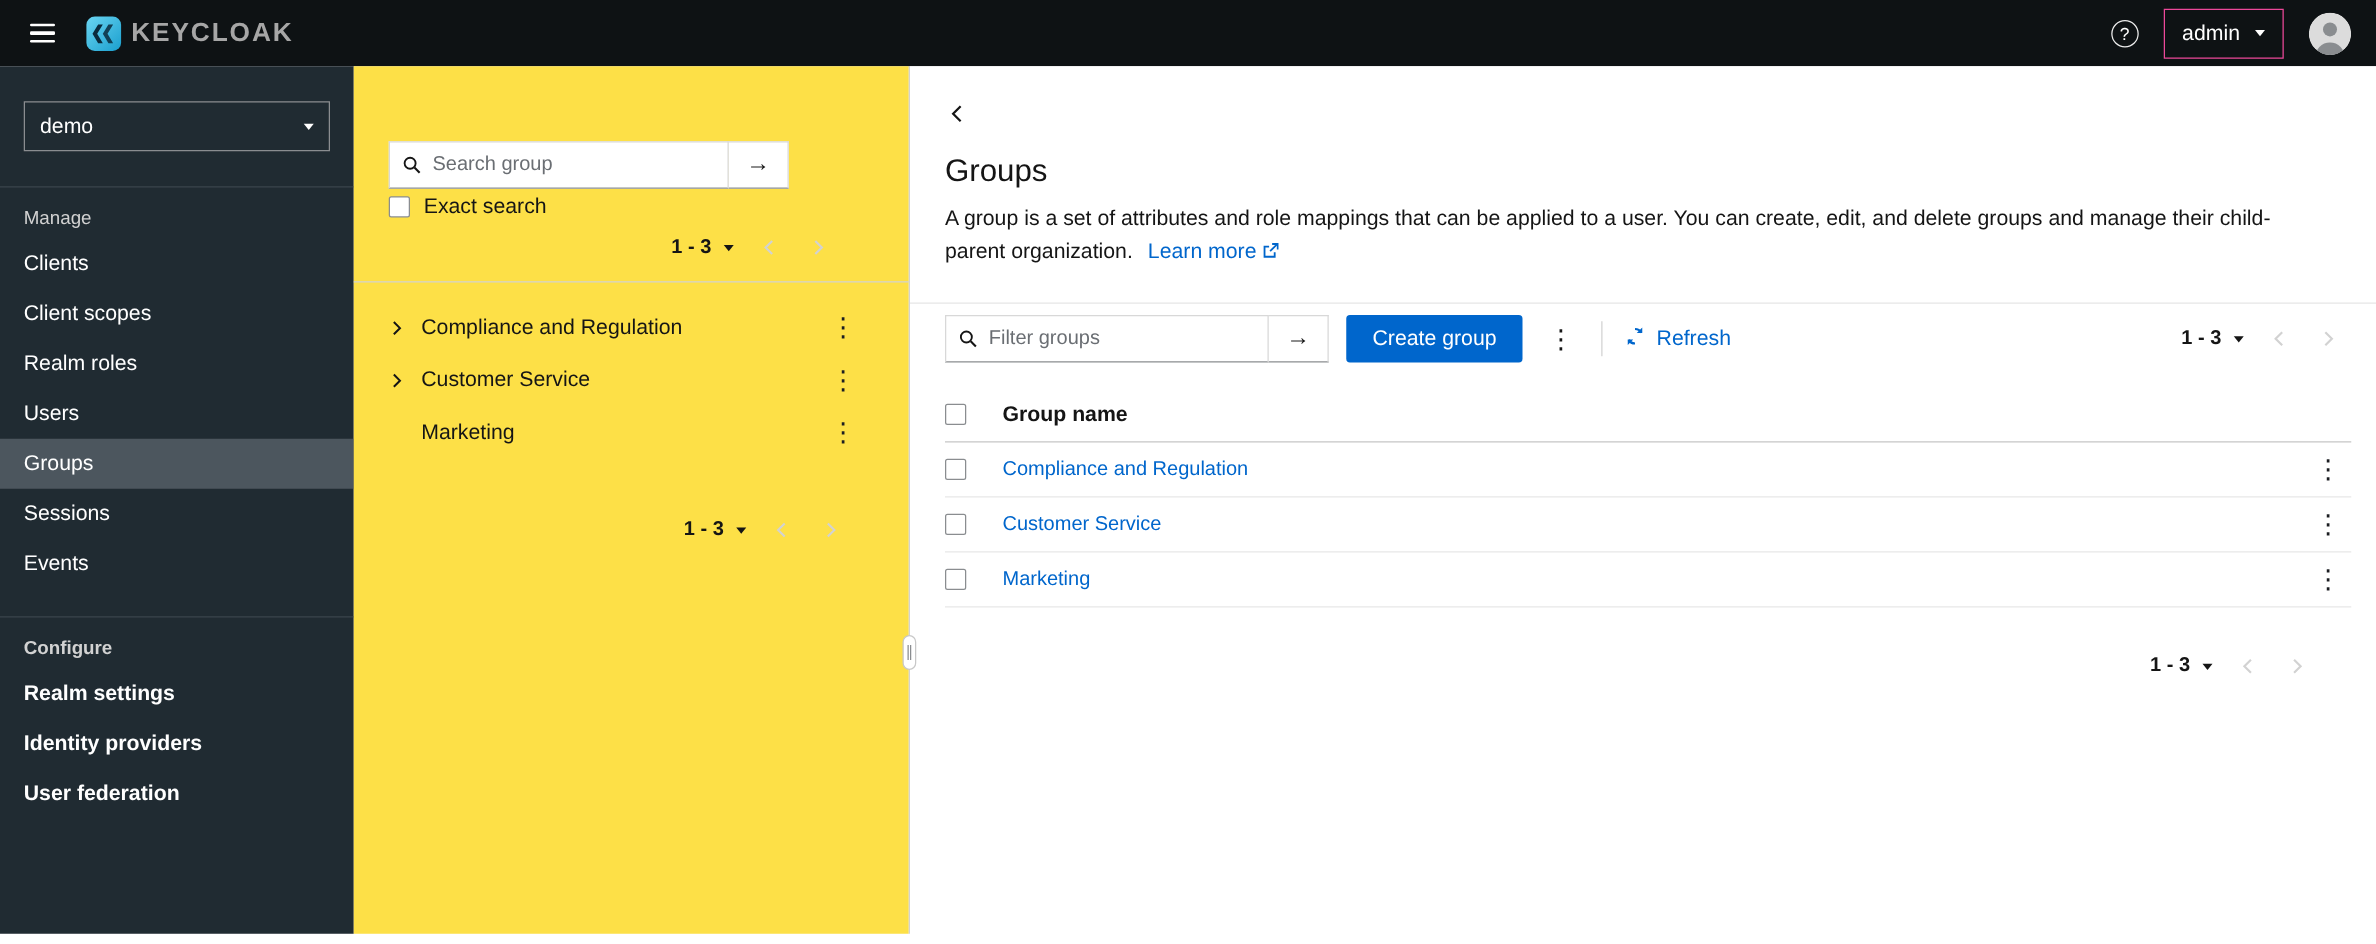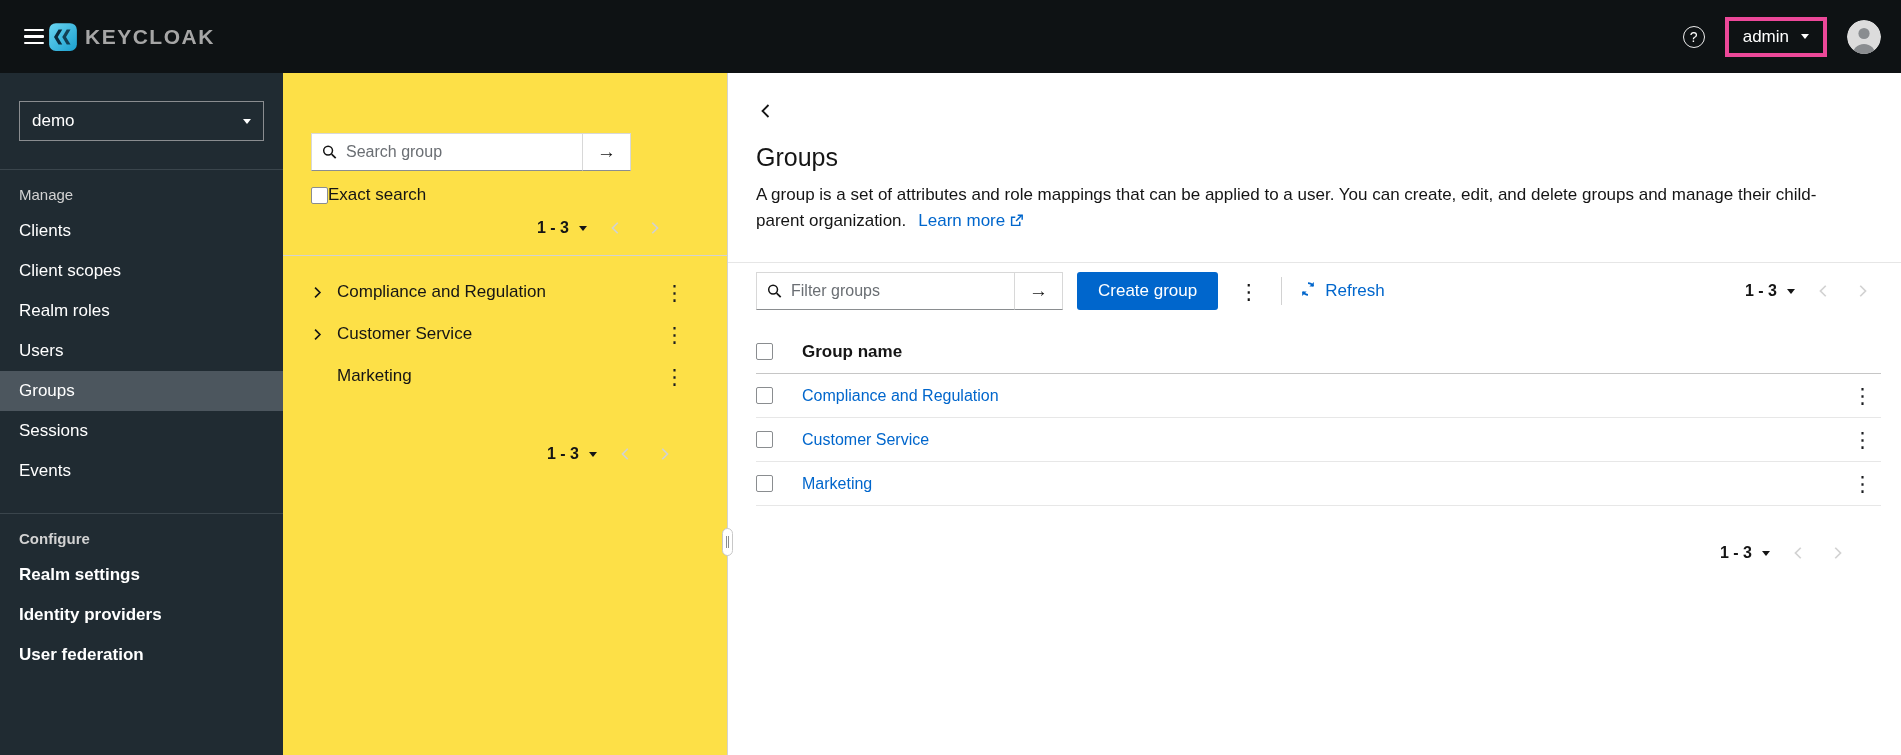--- a/index.html
+++ b/index.html
@@ -2,29 +2,29 @@
 <html><head>
 <meta charset="utf-8">
 <style>
   * { box-sizing: border-box; margin: 0; padding: 0; }
   html,body { width:1901px; height:755px; overflow:hidden; }
   body { font-family:"Liberation Sans", sans-serif; color:#151515; background:#fff; }
   button { font-family:inherit; background:none; border:none; cursor:pointer; color:inherit; }
   ul { list-style:none; }
 
   
-  .topbar { height:73px; background:#0e1214; display:flex; align-items:center; padding:0 20px; }
+  .topbar { height:53px; background:#0e1214; display:flex; align-items:center; padding:0 20px; gap:20px; }
   .hamburger { display:flex; flex-direction:column; gap:4px; padding:6px 4px; }
   .hamburger span { display:block; width:20px; height:2.5px; background:#fff; border-radius:1px; }
   .brand { display:flex; align-items:center; gap:7px; cursor:pointer; }
   .brand-text { color:#a6a6a6; font-size:21px; font-weight:700; letter-spacing:1.5px; }
   .topbar-right { margin-left:auto; display:flex; align-items:center; gap:20px; }
   .help-circle { width:22px; height:22px; border:1.5px solid #ededed; border-radius:50%; color:#fff;
                  font-size:14px; display:flex; align-items:center; justify-content:center; }
-  .user-dd { border:4px solid #ec4899; color:#fff; font-size:17px; height:40px; padding:0 14px;
+  .user-dd { border:1px solid #ec4899; color:#fff; font-size:17px; height:40px; padding:0 14px;
              display:flex; align-items:center; gap:12px; }
   .caret { display:inline-block; width:0; height:0; border-left:4.5px solid transparent;
            border-right:4.5px solid transparent; border-top:5.5px solid #151515; }
   .caret.white { border-top-color:#fff; }
   .avatar { width:34px; height:34px; border-radius:50%; overflow:hidden; display:flex; }
 
   
   .body-row { display:flex; height:694px; }
 
   
@@ -41,21 +41,21 @@
   .tree-panel { width:444px; flex-shrink:0; background:#fde047; padding-top:60px; }
   .tree-toolbar { padding:0 34px 0 28px; }
   .input-group { display:flex; height:38px; width:320px; }
   .ig-search { position:relative; flex:1; }
   .ig-search input { width:100%; height:100%; border:1px solid #d8d8d8; border-bottom-color:#8a8d90;
                      padding:0 10px 0 34px; font-family:inherit; font-size:16px; color:#151515; outline:none; }
   .ig-search input::placeholder { color:#6a6e73; }
   .search-icon { position:absolute; left:11px; top:50%; transform:translateY(-50%); display:flex; }
   .ig-btn { width:48px; border:1px solid #d8d8d8; border-bottom-color:#8a8d90; border-left:none;
             background:#fff; font-size:19px; color:#151515; }
-  .exact-row { margin-top:14px; display:flex; align-items:center; font-size:17px; cursor:pointer; }
+  .exact-row { margin-top:4px; display:flex; align-items:center; gap:11px; font-size:17px; cursor:pointer; }
   .checkbox { width:17px; height:17px; border:1px solid #8a8d90; border-radius:2px; background:#fff;
               display:inline-block; flex-shrink:0; cursor:pointer; }
   .pagination { display:flex; align-items:center; }
   .pg-toggle { display:flex; align-items:center; gap:10px; padding:8px 10px; font-size:16px; }
   .pg-range { font-weight:700; font-size:16px; }
   .pg-nav-btn { padding:8px 12px; display:flex; }
   .tree-pg-top { justify-content:flex-end; margin-top:6px; padding-right:20px; }
   .tree-divider { border-top:1px solid #d2d2d2; margin-top:10px; }
   .tree-list { margin-top:15px; }
   .tree-item { height:42px; display:flex; align-items:center; padding:0 34px 0 24px; }

